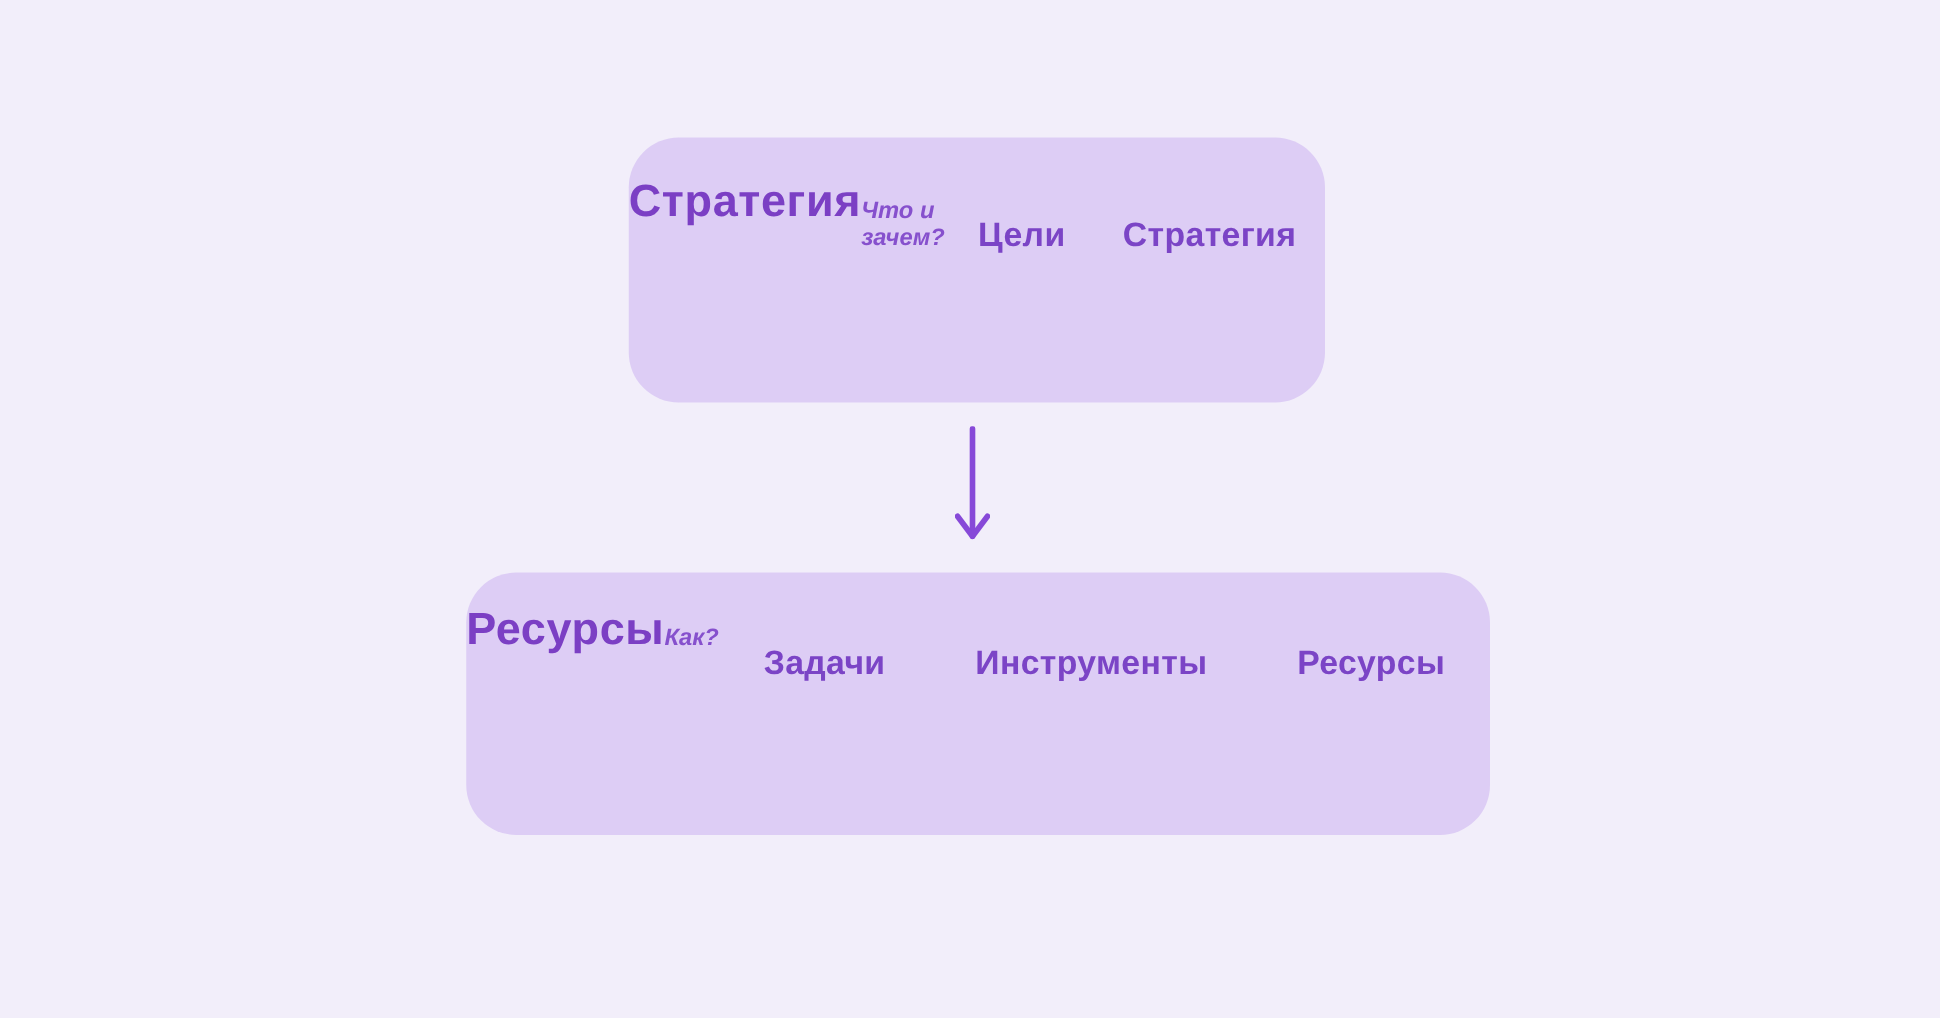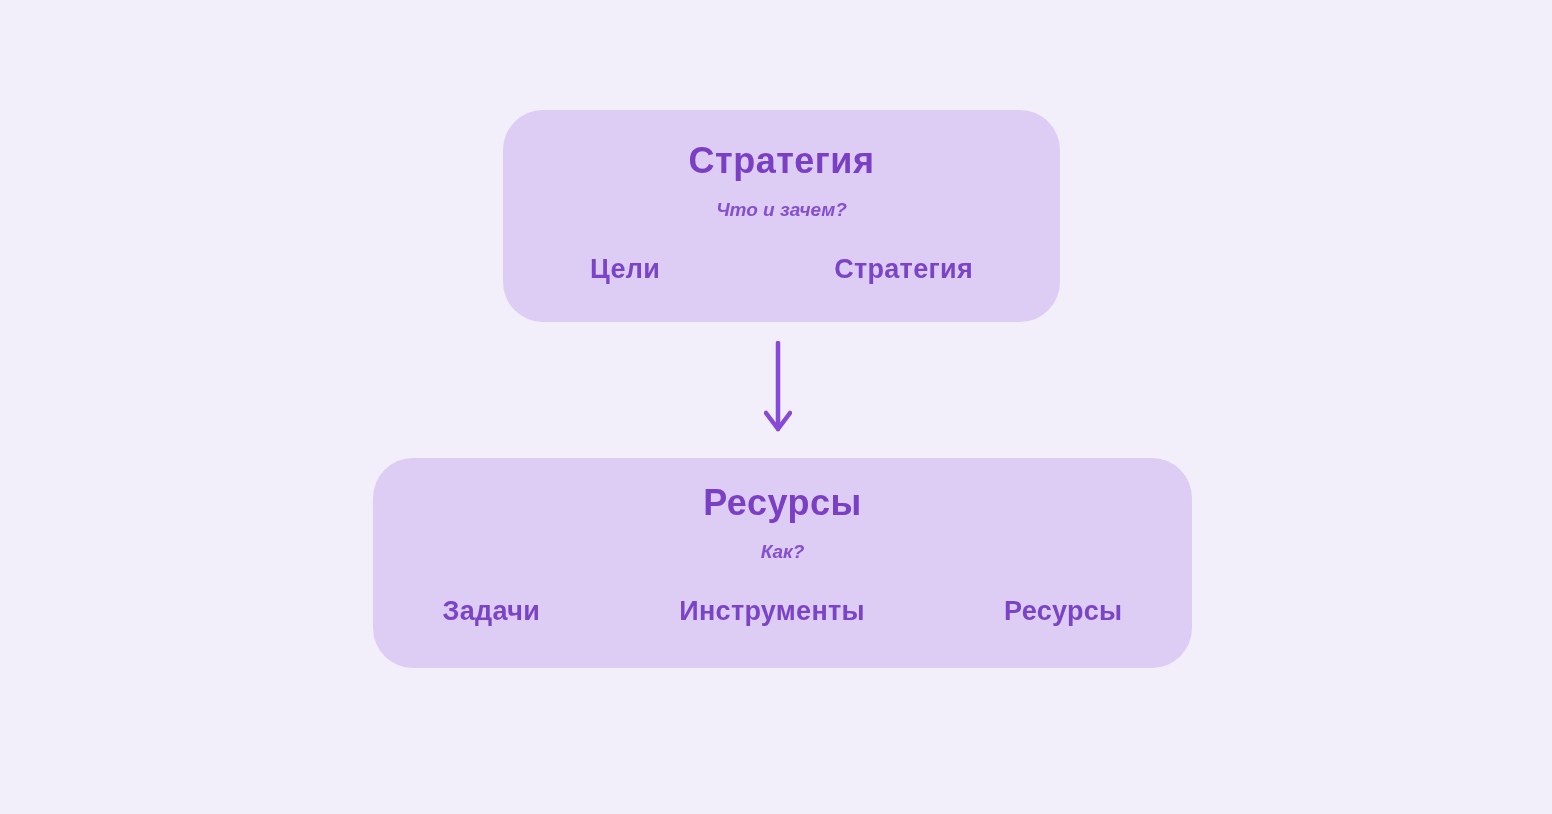--- a/index.html
+++ b/index.html
@@ -9,22 +9,21 @@
     overflow: hidden;
     font-family: "Liberation Sans", "DejaVu Sans", sans-serif;
   }
   body { background: #f2eefa; position: relative; }
 
   .node {
     position: absolute;
     background: #ddcdf5;
     border-radius: 40px;
     display: flex;
-    flex-direction: column;
-    align-items: center;
+    align-items: flex-start;
   }
   .node-top {
     left: 503px; top: 110px;
     width: 557px; height: 212px;
     padding-top: 30px;
   }
   .node-bottom {
     left: 373px; top: 458px;
     width: 819px; height: 210px;
     padding-top: 24px;

